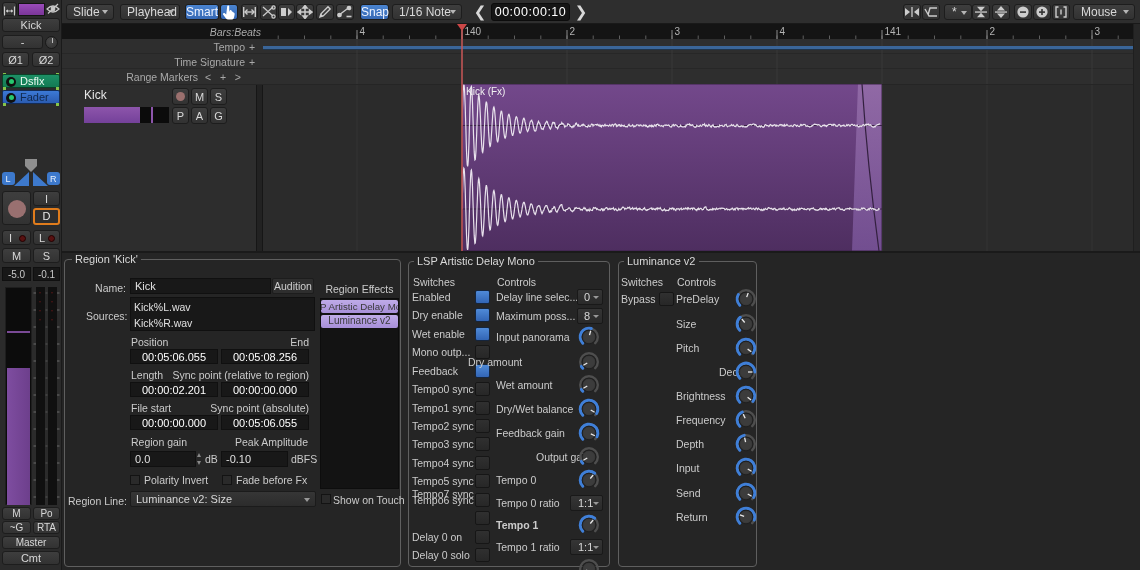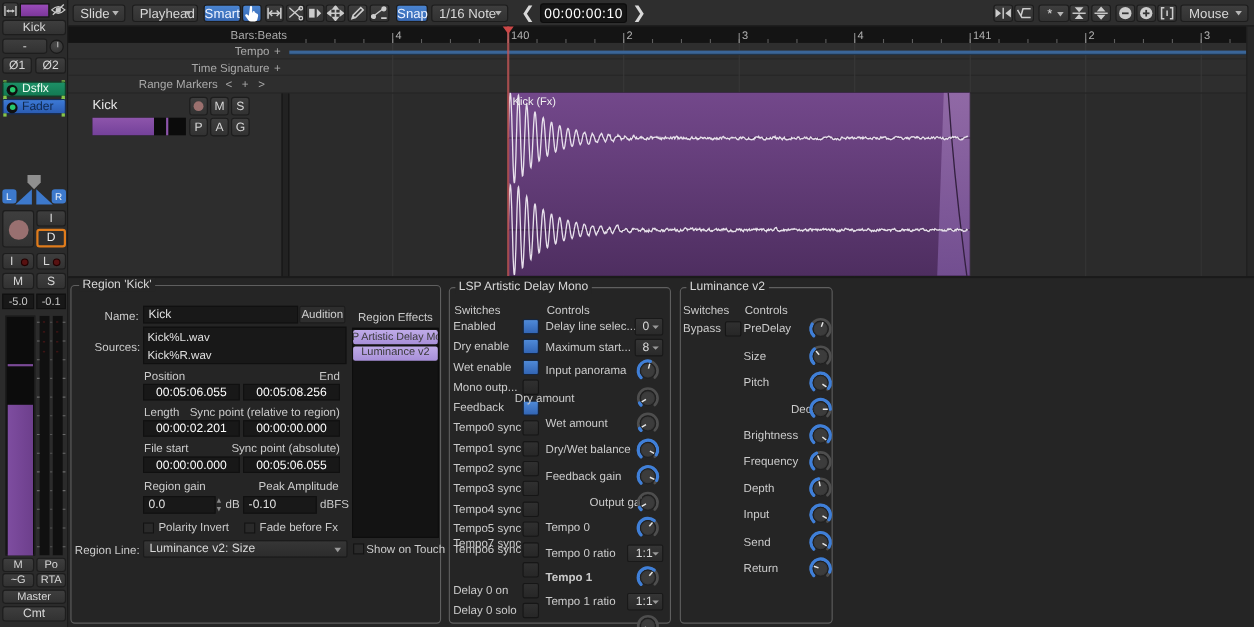--- a/index.html
+++ b/index.html
@@ -275,21 +275,21 @@
   <div class="abs btn" style="left:2px;top:521px;width:29px;height:13px;font-size:10px;line-height:12px;">~G</div>
   <div class="abs btn" style="left:33px;top:521px;width:27px;height:13px;font-size:10px;line-height:12px;">RTA</div>
   <div class="abs btn" style="left:2px;top:536px;width:58px;height:13px;font-size:10px;line-height:12px;">Master</div>
   <div class="abs btn" style="left:2px;top:551px;width:58px;height:14px;font-size:11px;line-height:13px;">Cmt</div>
 
   <div class="abs" style="left:62px;top:24px;width:1078px;height:15px;background:#141414;"></div>
   <div class="abs" style="left:62px;top:39px;width:1078px;height:45px;background:#2e2e2e;"></div>
   <div class="abs" style="left:62px;top:53px;width:1078px;height:1px;background:#272727;"></div>
   <div class="abs" style="left:62px;top:68px;width:1078px;height:1px;background:#272727;"></div>
 
-  <div class="lbl" style="left:0;top:26px;width:261px;text-align:right;color:#a9a9a9;">Bars:Beats</div>
+  <div class="lbl" style="left:0;top:26px;width:261px;text-align:right;color:#a9a9a9;font-style:italic;">Bars:Beats</div>
   <div class="lbl" style="left:0;top:41px;width:245px;text-align:right;color:#a9a9a9;">Tempo</div>
   <div class="lbl" style="left:249px;top:41px;color:#a9a9a9;">+</div>
   <div class="lbl" style="left:0;top:56px;width:245px;text-align:right;color:#a9a9a9;">Time Signature</div>
   <div class="lbl" style="left:249px;top:56px;color:#a9a9a9;">+</div>
   <div class="lbl" style="left:0;top:71px;width:198px;text-align:right;color:#a9a9a9;">Range Markers</div>
   <div class="lbl" style="left:205px;top:71px;color:#a9a9a9;">&lt;&nbsp;&nbsp;&nbsp;+&nbsp;&nbsp;&nbsp;&gt;</div>
 
   <svg class="abs" style="left:263px;top:24px;" width="877" height="60" id="rulersvg">
       <line x1="15.2" y1="11.5" x2="15.2" y2="15" stroke="#5f5f5f" stroke-width="1"></line>
 <line x1="41.5" y1="11.5" x2="41.5" y2="15" stroke="#5f5f5f" stroke-width="1"></line>
@@ -493,21 +493,21 @@
   <div class="sw off" style="left:475px;top:511.2px;"></div>
   <div class="lbl" style="left:412px;top:530.6px;">Delay 0 on</div>
   <div class="sw off" style="left:475px;top:529.6px;"></div>
   <div class="lbl" style="left:412px;top:549.1px;">Delay 0 solo</div>
   <div class="sw off" style="left:475px;top:548.1px;"></div>
   <div class="lbl" style="left:496px;top:290.6px;">Delay line selec...</div>
   <div class="abs" style="left:577px;top:288.6px;width:26px;height:16px;background:linear-gradient(#353535,#2a2a2a);border:1px solid #191919;border-radius:2px;">
       <span style="position:absolute;left:6px;top:1px;font-size:11px;color:#d8d8d8;">0</span>
       <span style="position:absolute;right:3px;top:6px;width:0;height:0;border-left:3px solid transparent;border-right:3px solid transparent;border-top:3.5px solid #999;"></span>
     </div>
-  <div class="lbl" style="left:496px;top:310.3px;">Maximum start...</div>
+  <div class="lbl" style="left:496px;top:310.3px;">Maximum poss...</div>
   <div class="abs" style="left:577px;top:308.3px;width:26px;height:16px;background:linear-gradient(#353535,#2a2a2a);border:1px solid #191919;border-radius:2px;">
       <span style="position:absolute;left:6px;top:1px;font-size:11px;color:#d8d8d8;">8</span>
       <span style="position:absolute;right:3px;top:6px;width:0;height:0;border-left:3px solid transparent;border-right:3px solid transparent;border-top:3.5px solid #999;"></span>
     </div>
   <div class="lbl" style="left:496px;top:331.0px;">Input panorama</div>
   <svg class="knob" style="left:578px;top:326.0px;" width="22" height="22">
       <path d="M4.78,17.22 A8.8,8.8 0 1 1 17.22,17.22" stroke="#4e4e4e" stroke-width="2.4" fill="none" stroke-linecap="round"></path>
       <path d="M4.78,17.22 A8.8,8.8 0 0 1 13.28,2.50" stroke="#3f7fd8" stroke-width="3" fill="none" stroke-linecap="round"></path>
       <circle cx="11" cy="11" r="6.8" fill="#383838" stroke="#1c1c1c" stroke-width="0.8"></circle>
       <circle cx="11" cy="11" r="5.5" fill="#3f3f3f" opacity="0.6"></circle>

